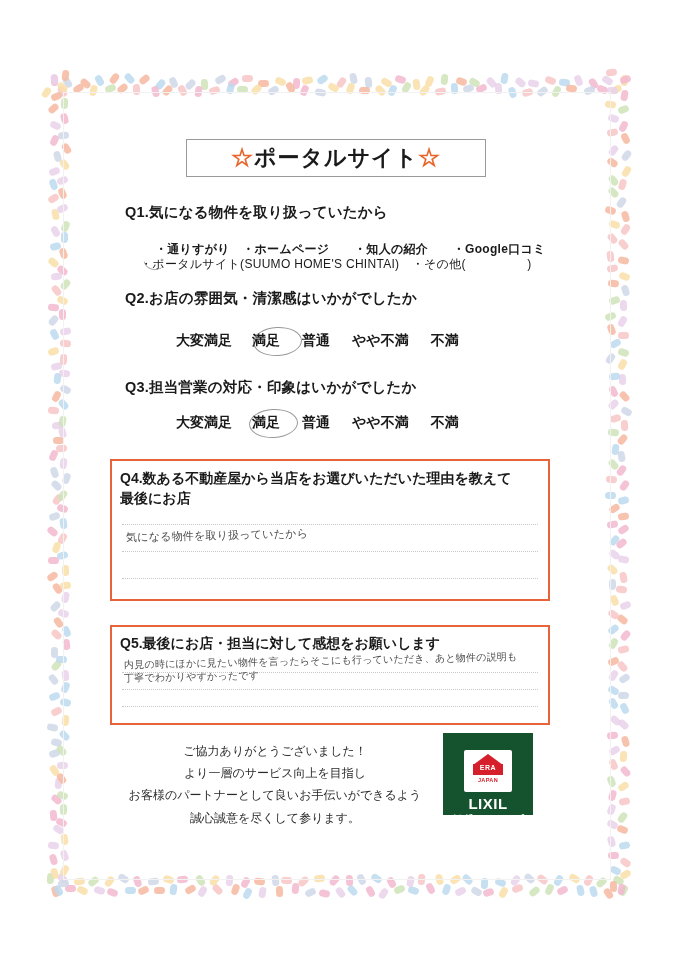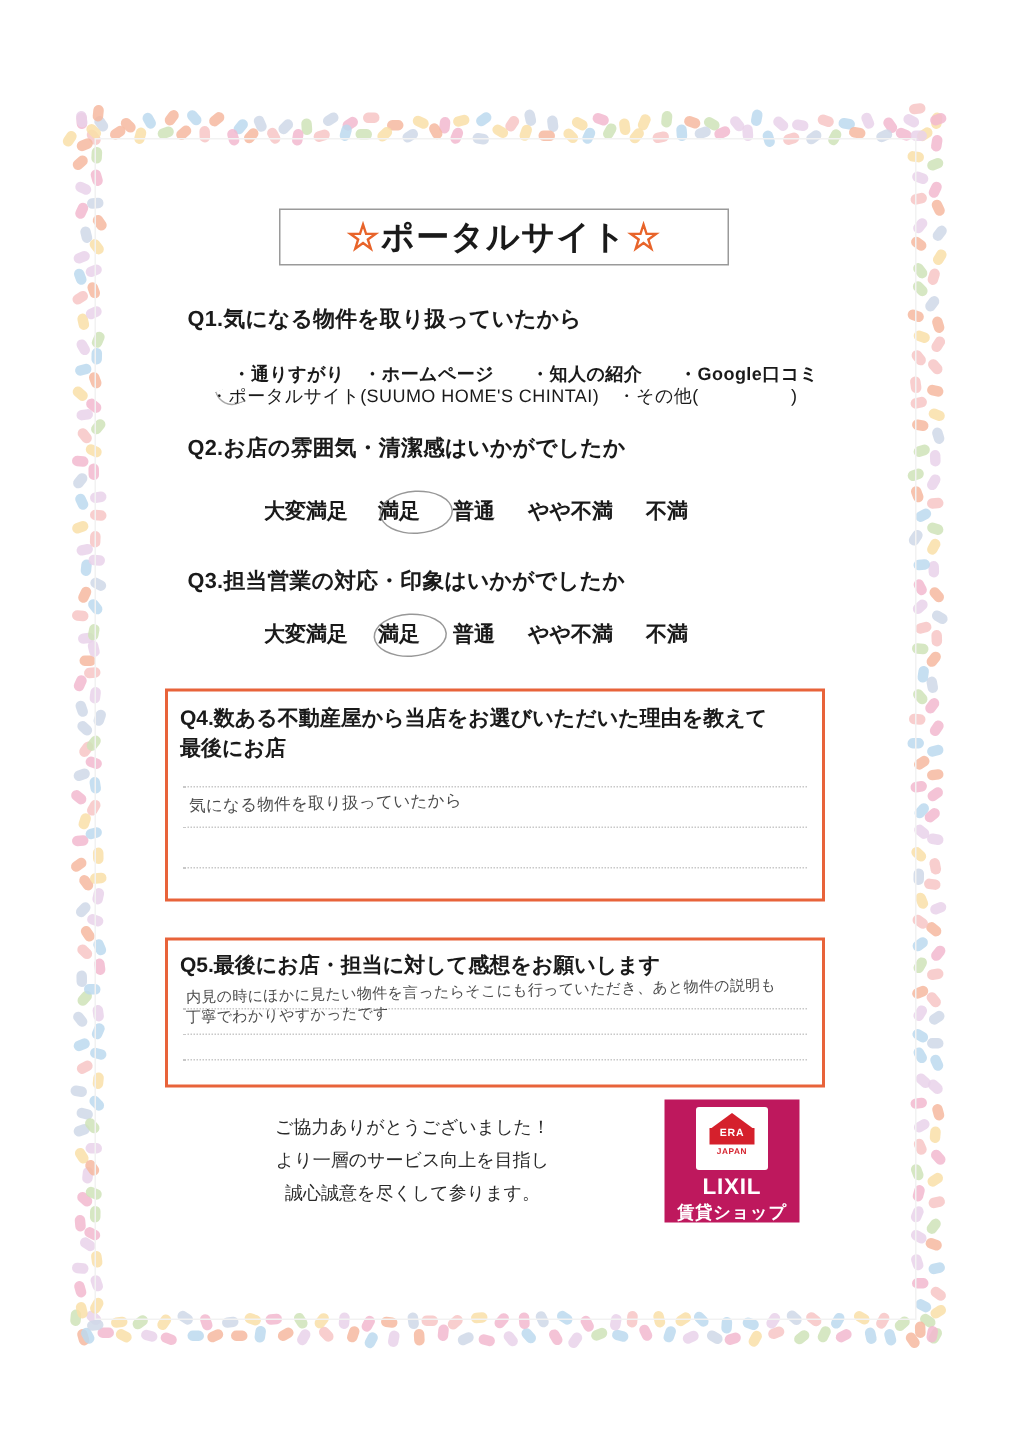--- a/index.html
+++ b/index.html
@@ -183,23 +183,23 @@
     color: #2a2a2a;
   }
 
   
   .logo-box {
     position: absolute;
     left: 443px;
     top: 733px;
     width: 90px;
     height: 82px;
-    background: #be185d;
+    background: #14532d;
     box-sizing: border-box;
-    padding-top: 5px;
+    padding-top: 17px;
   }
   .era-badge {
     width: 48px;
     height: 42px;
     margin: 0 auto;
     background: #ffffff;
     border-radius: 2px;
     position: relative;
     overflow: hidden;
   }
@@ -680,20 +680,21 @@
   <div class="free-head q5-head">Q5.最後にお店・担当に対して感想をお願いします</div>
   <div class="ruled" style="left:122px; top:672px; width:416px;"></div>
   <div class="ruled" style="left:122px; top:689px; width:416px;"></div>
   <div class="ruled" style="left:122px; top:706px; width:416px;"></div>
   <div class="hand" style="left:124px; top:654px; font-size:10px;">内見の時にほかに見たい物件を言ったらそこにも行っていただき、あと物件の説明も</div>
   <div class="hand" style="left:124px; top:670px; font-size:10px;">丁寧でわかりやすかったです</div>
 
   <div class="footer-text">
     <div>ご協力ありがとうございました！</div>
     <div>より一層のサービス向上を目指し</div>
+    <div>お客様のパートナーとして良いお手伝いができるよう</div>
     <div>誠心誠意を尽くして参ります。</div>
   </div>
 
   <div class="logo-box">
     <div class="era-badge">
       <div class="era-roof"></div>
       <div class="era-body"></div>
       <div class="era-word">ERA</div>
       <div class="era-japan">JAPAN</div>
     </div>

